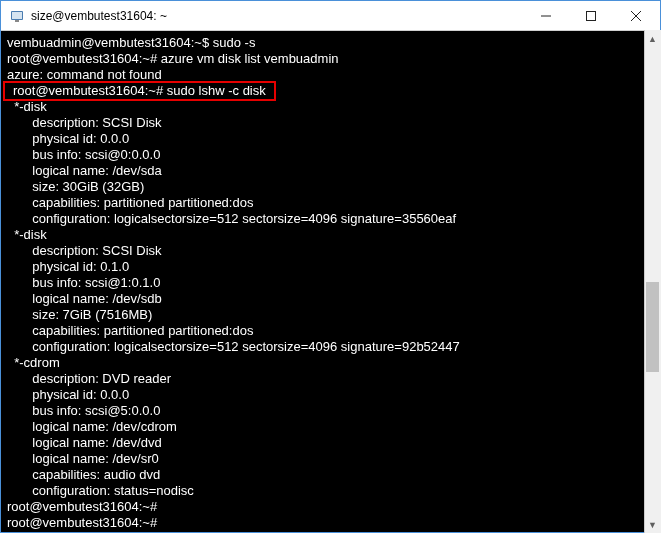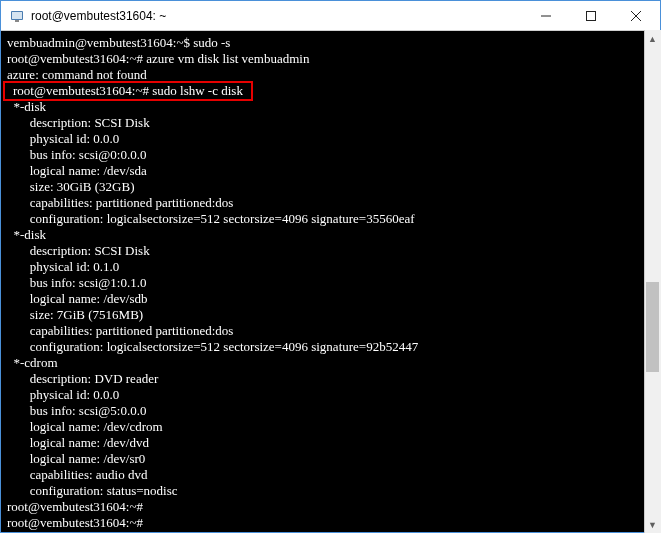--- a/index.html
+++ b/index.html
@@ -50,21 +50,21 @@
       align-items: center;
       justify-content: center;
       cursor: pointer;
       font-size: 14px;
       color: #222;
     }
     .terminal {
       flex: 1;
       background: #000;
       color: #fff;
-      font-family: Liberation Serif, serif;
+      font-family: Liberation Sans, sans-serif;
       font-size: 13px;
       line-height: 16px;
       padding: 4px 6px;
       overflow: hidden;
       position: relative;
       white-space: pre;
     }
     .highlight-box {
       border: 2px solid #e60000;
       display: inline-block;
@@ -109,21 +109,21 @@
 
 <div class="window">
   <div class="titlebar">
     <span class="title-icon">
       <svg width="16" height="16" viewBox="0 0 16 16">
         <rect x="2" y="3" width="12" height="9" fill="#4a7cb0" rx="1"></rect>
         <rect x="3" y="4" width="10" height="7" fill="#d6e4f0"></rect>
         <rect x="6" y="12" width="4" height="2" fill="#888"></rect>
       </svg>
     </span>
-    <span class="title-text">root@vembutest31604: ~</span>
+    <span class="title-text">size@vembutest31604: ~</span>
     <div class="win-controls">
       <div class="win-btn">
         <svg width="10" height="10">
             <line x1="0" y1="5" x2="10" y2="5" stroke="#222" stroke-width="1"></line>
           </svg>
       </div>
       <div class="win-btn">
         <svg width="10" height="10">
             <rect x="0.5" y="0.5" width="9" height="9" fill="none" stroke="#222" stroke-width="1"></rect>
           </svg>

